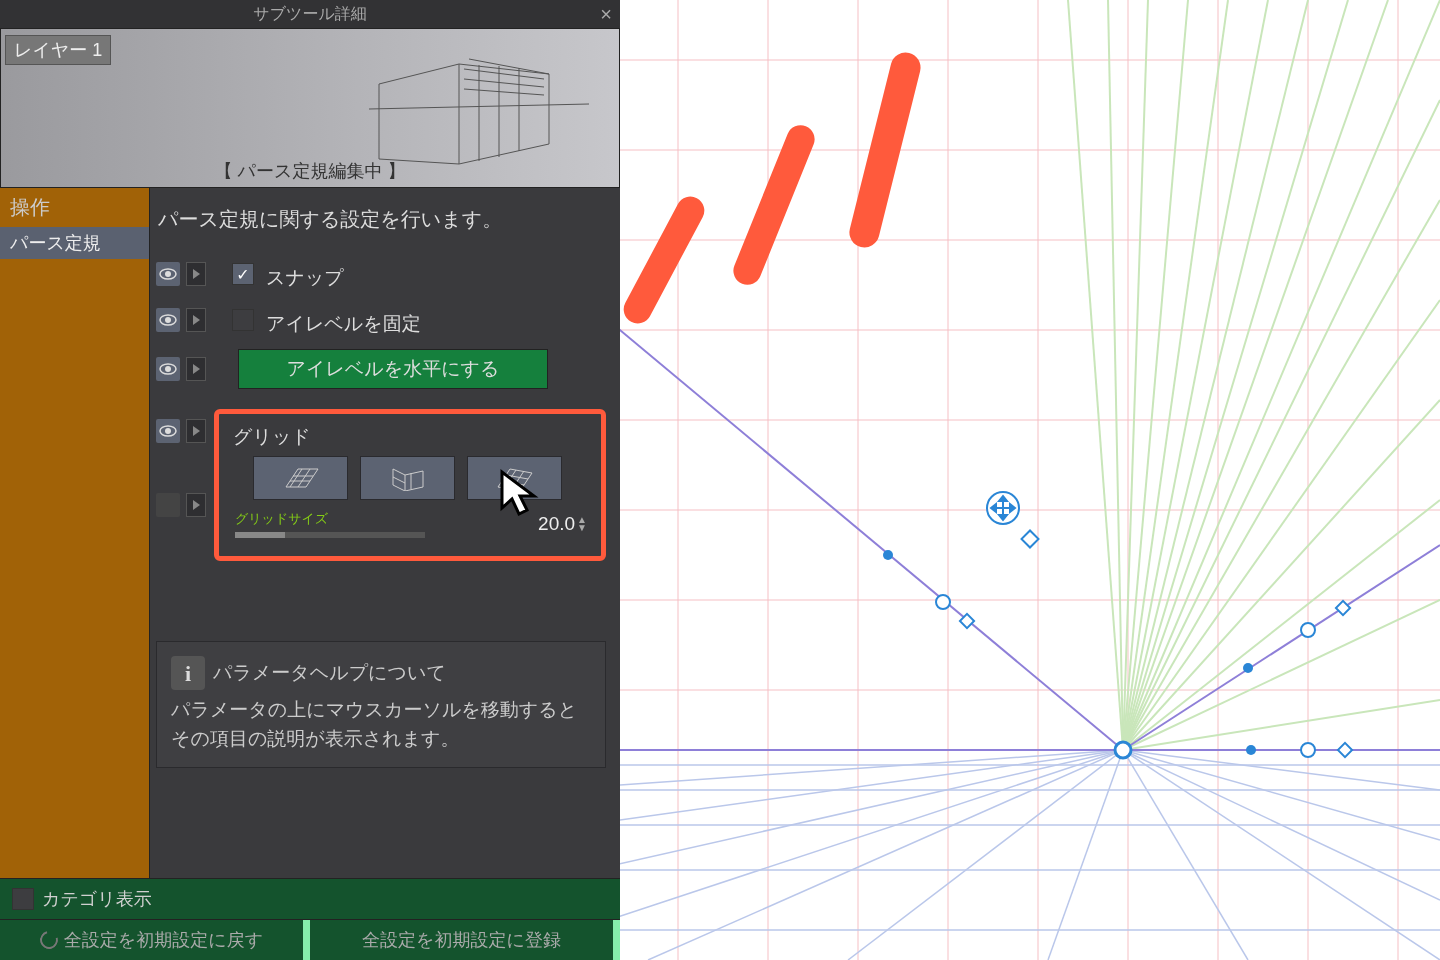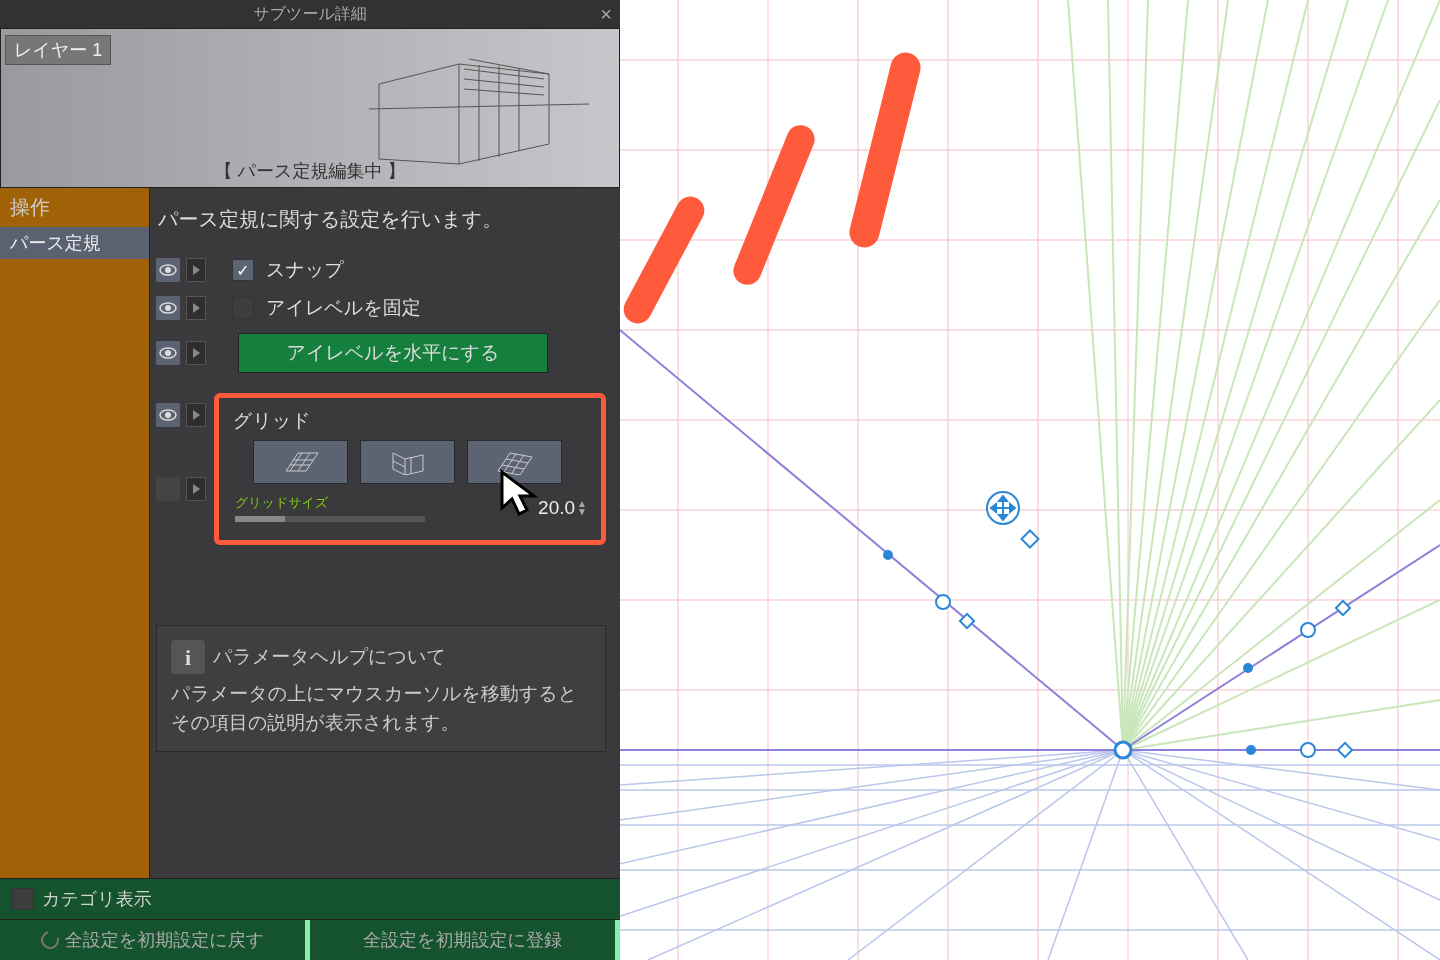--- a/index.html
+++ b/index.html
@@ -22,42 +22,42 @@
 .desc { font-size: 20px; color: #ddd; margin: 8px 2px 24px 2px; }
 
 .row { display: flex; align-items: center; margin-bottom: 12px; gap: 6px; }
 .eye { width: 24px; height: 24px; background: #5c6372; border-radius: 2px; display: flex; align-items: center; justify-content: center; }
 .eye svg { width: 18px; height: 12px; }
 .tri { width: 20px; height: 24px; background: #2e2e31; border: 1px solid #555; display: flex; align-items: center; justify-content: center; }
 .tri::after { content: ""; border-left: 7px solid #888; border-top: 5px solid transparent; border-bottom: 5px solid transparent; }
 .eye.dim { background: #444; }
 .chk { width: 22px; height: 22px; background: #5c6372; border: 1px solid #333; display: flex; align-items: center; justify-content: center; color: #fff; font-size: 16px; }
 .chk.empty { background: #3d3d40; }
-.lbl { font-size: 19px; color: #ddd; margin-left: 6px; }
+.lbl { font-size: 19px; color: #ddd; margin-left: 6px; margin-top: 8px; }
 .wide-btn { background: #15803d; border: 1px solid #222; padding: 6px 30px; font-size: 19px; color: #ddd; margin-left: 6px; width: 310px; text-align: center; }
 
 .highlight-box { border: 5px solid #ff5a3c; border-radius: 6px; padding: 10px 14px 18px 14px; margin-top: 8px; margin-left: -4px; }
 .grid-label { font-size: 19px; color: #ddd; margin-bottom: 6px; }
 .grid-btns { display: flex; gap: 12px; margin-left: 20px; margin-bottom: 10px; }
 .grid-btn { width: 95px; height: 44px; background: #5c6372; border: 1px solid #2a2a2e; display: flex; align-items: center; justify-content: center; }
 .grid-btn svg { width: 38px; height: 26px; }
 .size-row { display: flex; align-items: center; justify-content: space-between; margin-left: 2px; }
 .size-slider { width: 190px; height: 6px; background: #555; position: relative; margin-top: 4px; }
 .size-slider::after { content: ""; position: absolute; left: 0; width: 50px; height: 6px; background: #888; }
 .size-val { color: #eee; font-size: 19px; display: flex; align-items: center; gap: 2px; }
 .spinner { display: flex; flex-direction: column; font-size: 10px; line-height: 8px; color: #aaa; }
 
 .helpbox { background: #3f3f42; border: 1px solid #2a2a2d; padding: 14px; margin-top: 80px; font-size: 19px; color: #ccc; line-height: 1.5; }
 .help-title { display: flex; align-items: center; gap: 8px; margin-bottom: 6px; }
 .info-icon { width: 34px; height: 34px; background: #555; border-radius: 4px; display: flex; align-items: center; justify-content: center; color: #ddd; font-weight: bold; font-size: 22px; font-family: serif; }
 
 .footer { position: absolute; bottom: 0; left: 0; right: 0; background: #14532d; border-top: 1px solid #222; }
 .cat-row { display: flex; align-items: center; padding: 8px 12px; gap: 8px; }
 .foot-btns { display: flex; border-top: 1px solid #222; }
-.foot-btn { flex: 1; padding: 8px 6px; text-align: center; font-size: 18px; color: #aaa; border-right: 5px solid #86efac; display: flex; align-items: center; justify-content: center; gap: 6px; }
+.foot-btn { flex: 1; padding: 8px 6px; text-align: center; font-size: 18px; color: #aaa; border-right: 7px solid #86efac; display: flex; align-items: center; justify-content: center; gap: 6px; }
 .reset-icon { width: 18px; height: 18px; border: 2px solid #777; border-radius: 50%; border-top-color: transparent; transform: rotate(30deg); }
 
 
 .canvas { position: absolute; left: 548px; top: 0; right: 0; bottom: 0; background: #fff; overflow: hidden; }
 .canvas svg { position: absolute; inset: 0; width: 100%; height: 100%; }
 
 .cursor { position: absolute; left: 498px; top: 468px; pointer-events: none; }
 
 .strokes { position: absolute; }
 .stroke { position: absolute; background: #ff5a3c; border-radius: 16px; }

